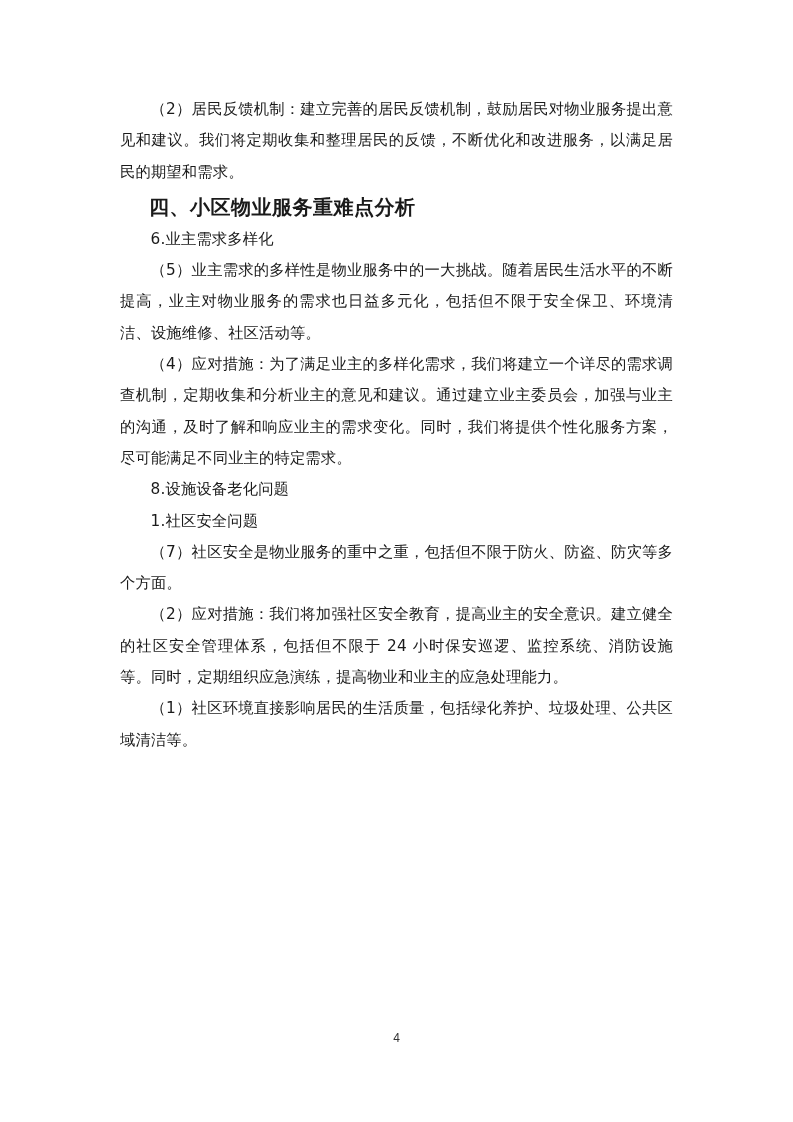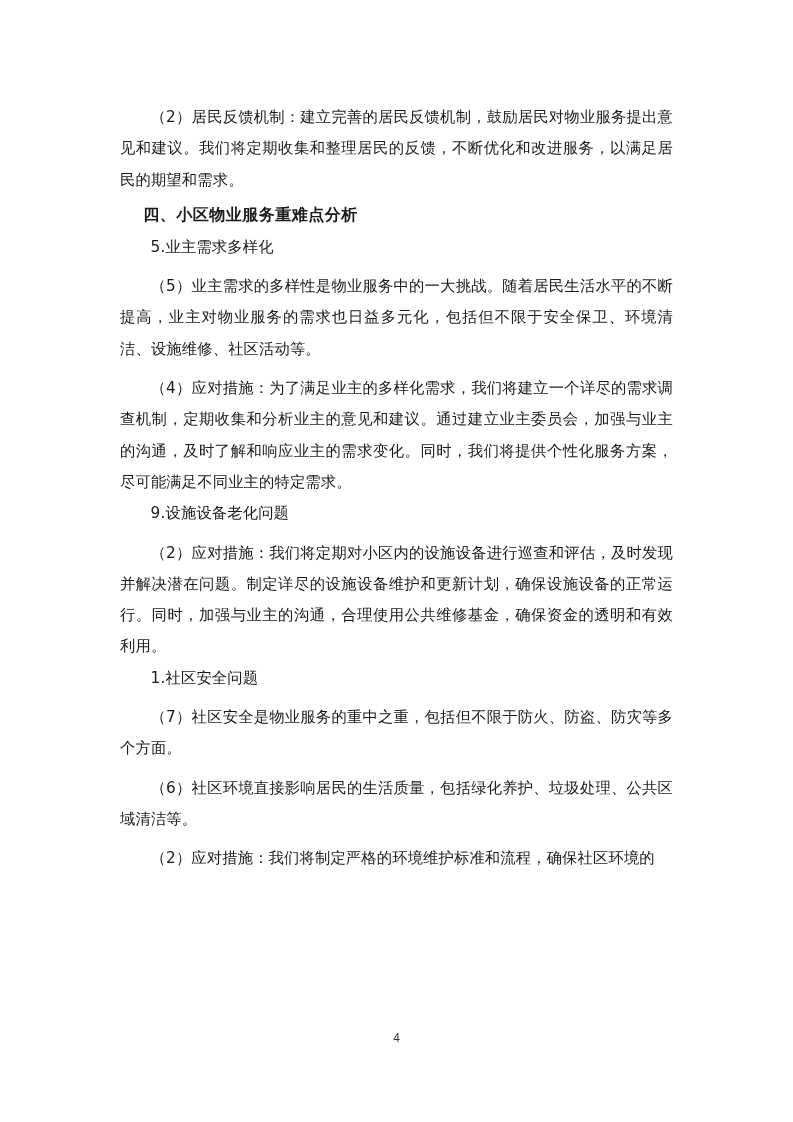--- a/index.html
+++ b/index.html
@@ -1,42 +1,41 @@
 <!DOCTYPE html>
 <html><head>
 <meta charset="utf-8">
 <style>
   html, body { margin: 0; padding: 0; background: #ffffff; }
   body { width: 793px; height: 1122px; position: relative; overflow: hidden;
          font-family: "DejaVu Sans", "Liberation Sans", sans-serif; color: #1a1a1a; }
   .page { position: absolute; left: 120px; top: 94px; width: 553px; }
   .p { font-size: 15.3px; line-height: 31.3px; margin: 0; text-align: justify;
        text-align-last: left; letter-spacing: 0.15px; word-break: break-all; }
-  .indent { text-indent: 2em; margin-top: 8px; }
+  .indent { text-indent: 2em; }
   .sub { padding-left: 2em; }
-  .h { font-family: "DejaVu Sans", sans-serif; font-weight: bold; font-size: 16px;
+  .h { font-family: "DejaVu Sans", sans-serif; font-weight: bold; font-size: 20px;
        line-height: 26px; margin: 6px 0 4px 0; padding-left: 1.45em; letter-spacing: 0.5px; }
   .page-num { position: absolute; top: 1031px; left: 0; width: 793px; text-align: center;
               font-size: 12px; color: #333; font-family: "Liberation Sans", sans-serif; }
 </style>
 </head>
 <body>
 
 <div class="page">
   <p class="p indent">（2）居民反馈机制：建立完善的居民反馈机制，鼓励居民对物业服务提出意见和建议。我们将定期收集和整理居民的反馈，不断优化和改进服务，以满足居民的期望和需求。</p>
 
   <h2 class="h">四、小区物业服务重难点分析</h2>
 
-  <p class="p sub">5.业主需求多样化</p>
+  <p class="p sub">6.业主需求多样化</p>
   <p class="p indent">（5）业主需求的多样性是物业服务中的一大挑战。随着居民生活水平的不断提高，业主对物业服务的需求也日益多元化，包括但不限于安全保卫、环境清洁、设施维修、社区活动等。</p>
   <p class="p indent">（4）应对措施：为了满足业主的多样化需求，我们将建立一个详尽的需求调查机制，定期收集和分析业主的意见和建议。通过建立业主委员会，加强与业主的沟通，及时了解和响应业主的需求变化。同时，我们将提供个性化服务方案，尽可能满足不同业主的特定需求。</p>
 
-  <p class="p sub">9.设施设备老化问题</p>
-  <p class="p indent">（2）应对措施：我们将定期对小区内的设施设备进行巡查和评估，及时发现并解决潜在问题。制定详尽的设施设备维护和更新计划，确保设施设备的正常运行。同时，加强与业主的沟通，合理使用公共维修基金，确保资金的透明和有效利用。</p>
+  <p class="p sub">8.设施设备老化问题</p>
 
   <p class="p sub">1.社区安全问题</p>
   <p class="p indent">（7）社区安全是物业服务的重中之重，包括但不限于防火、防盗、防灾等多个方面。</p>
+  <p class="p indent">（2）应对措施：我们将加强社区安全教育，提高业主的安全意识。建立健全的社区安全管理体系，包括但不限于 24 小时保安巡逻、监控系统、消防设施等。同时，定期组织应急演练，提高物业和业主的应急处理能力。</p>
 
-  <p class="p indent">（6）社区环境直接影响居民的生活质量，包括绿化养护、垃圾处理、公共区域清洁等。</p>
-  <p class="p indent">（2）应对措施：我们将制定严格的环境维护标准和流程，确保社区环境的</p>
+  <p class="p indent">（1）社区环境直接影响居民的生活质量，包括绿化养护、垃圾处理、公共区域清洁等。</p>
 </div>
 
 <div class="page-num">4</div>
 
 </body></html>

